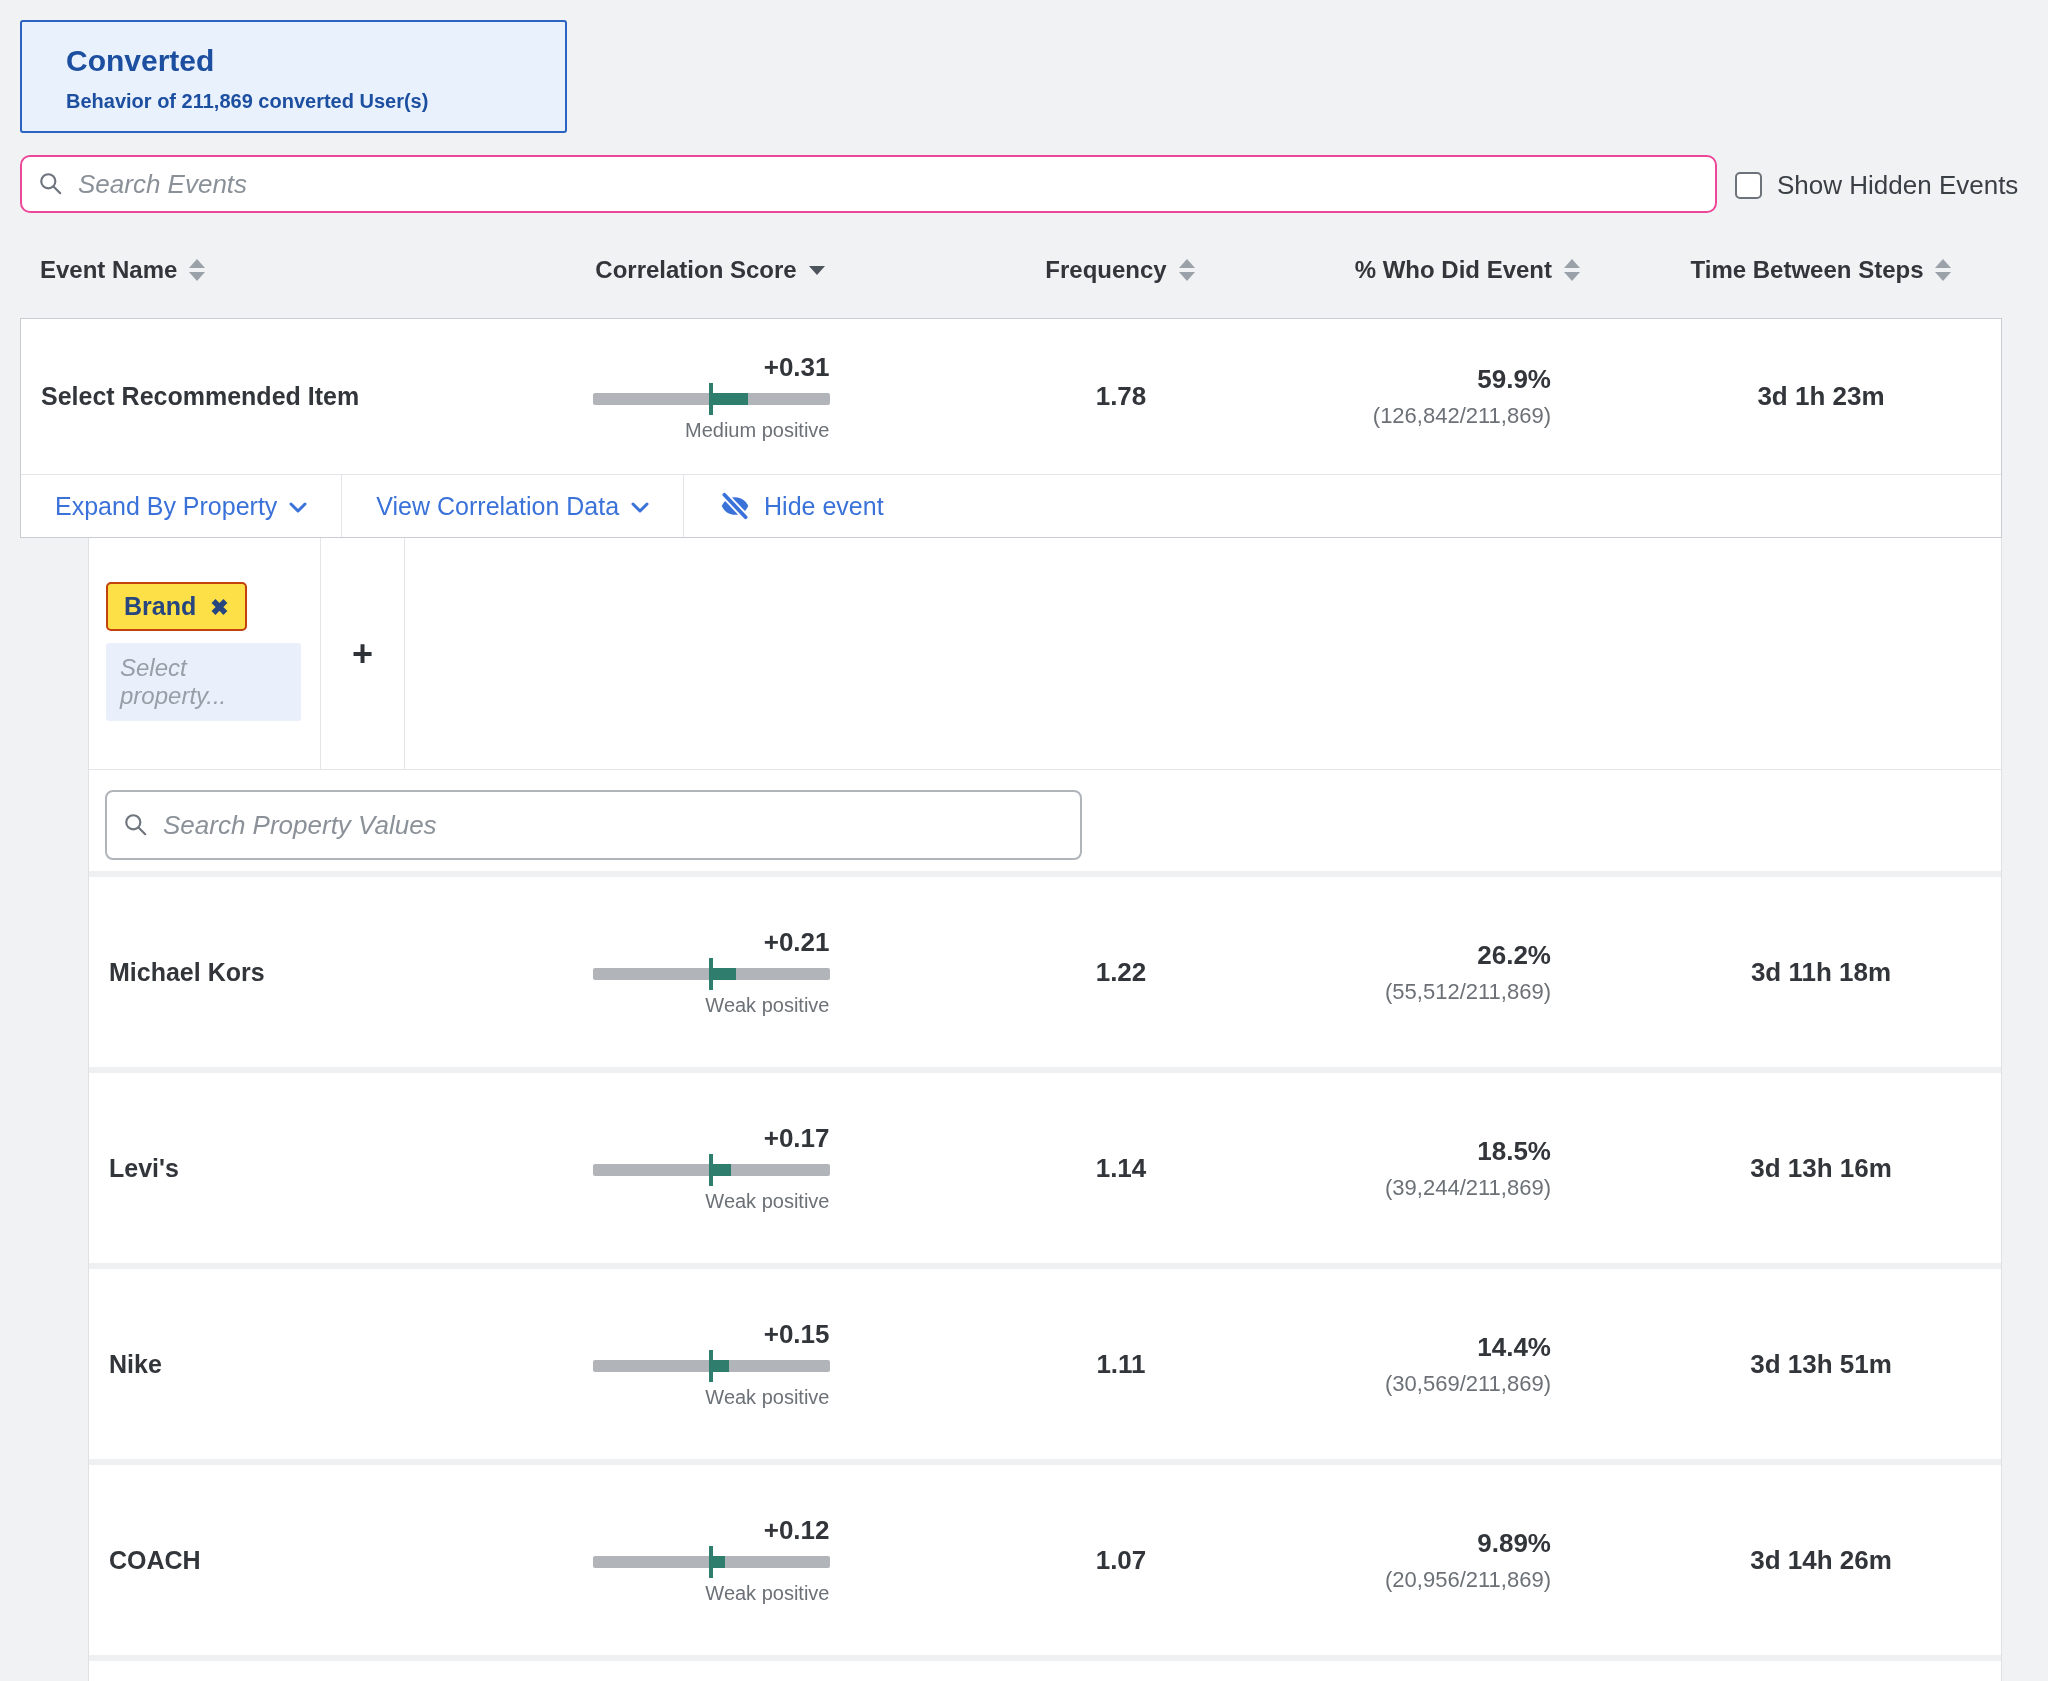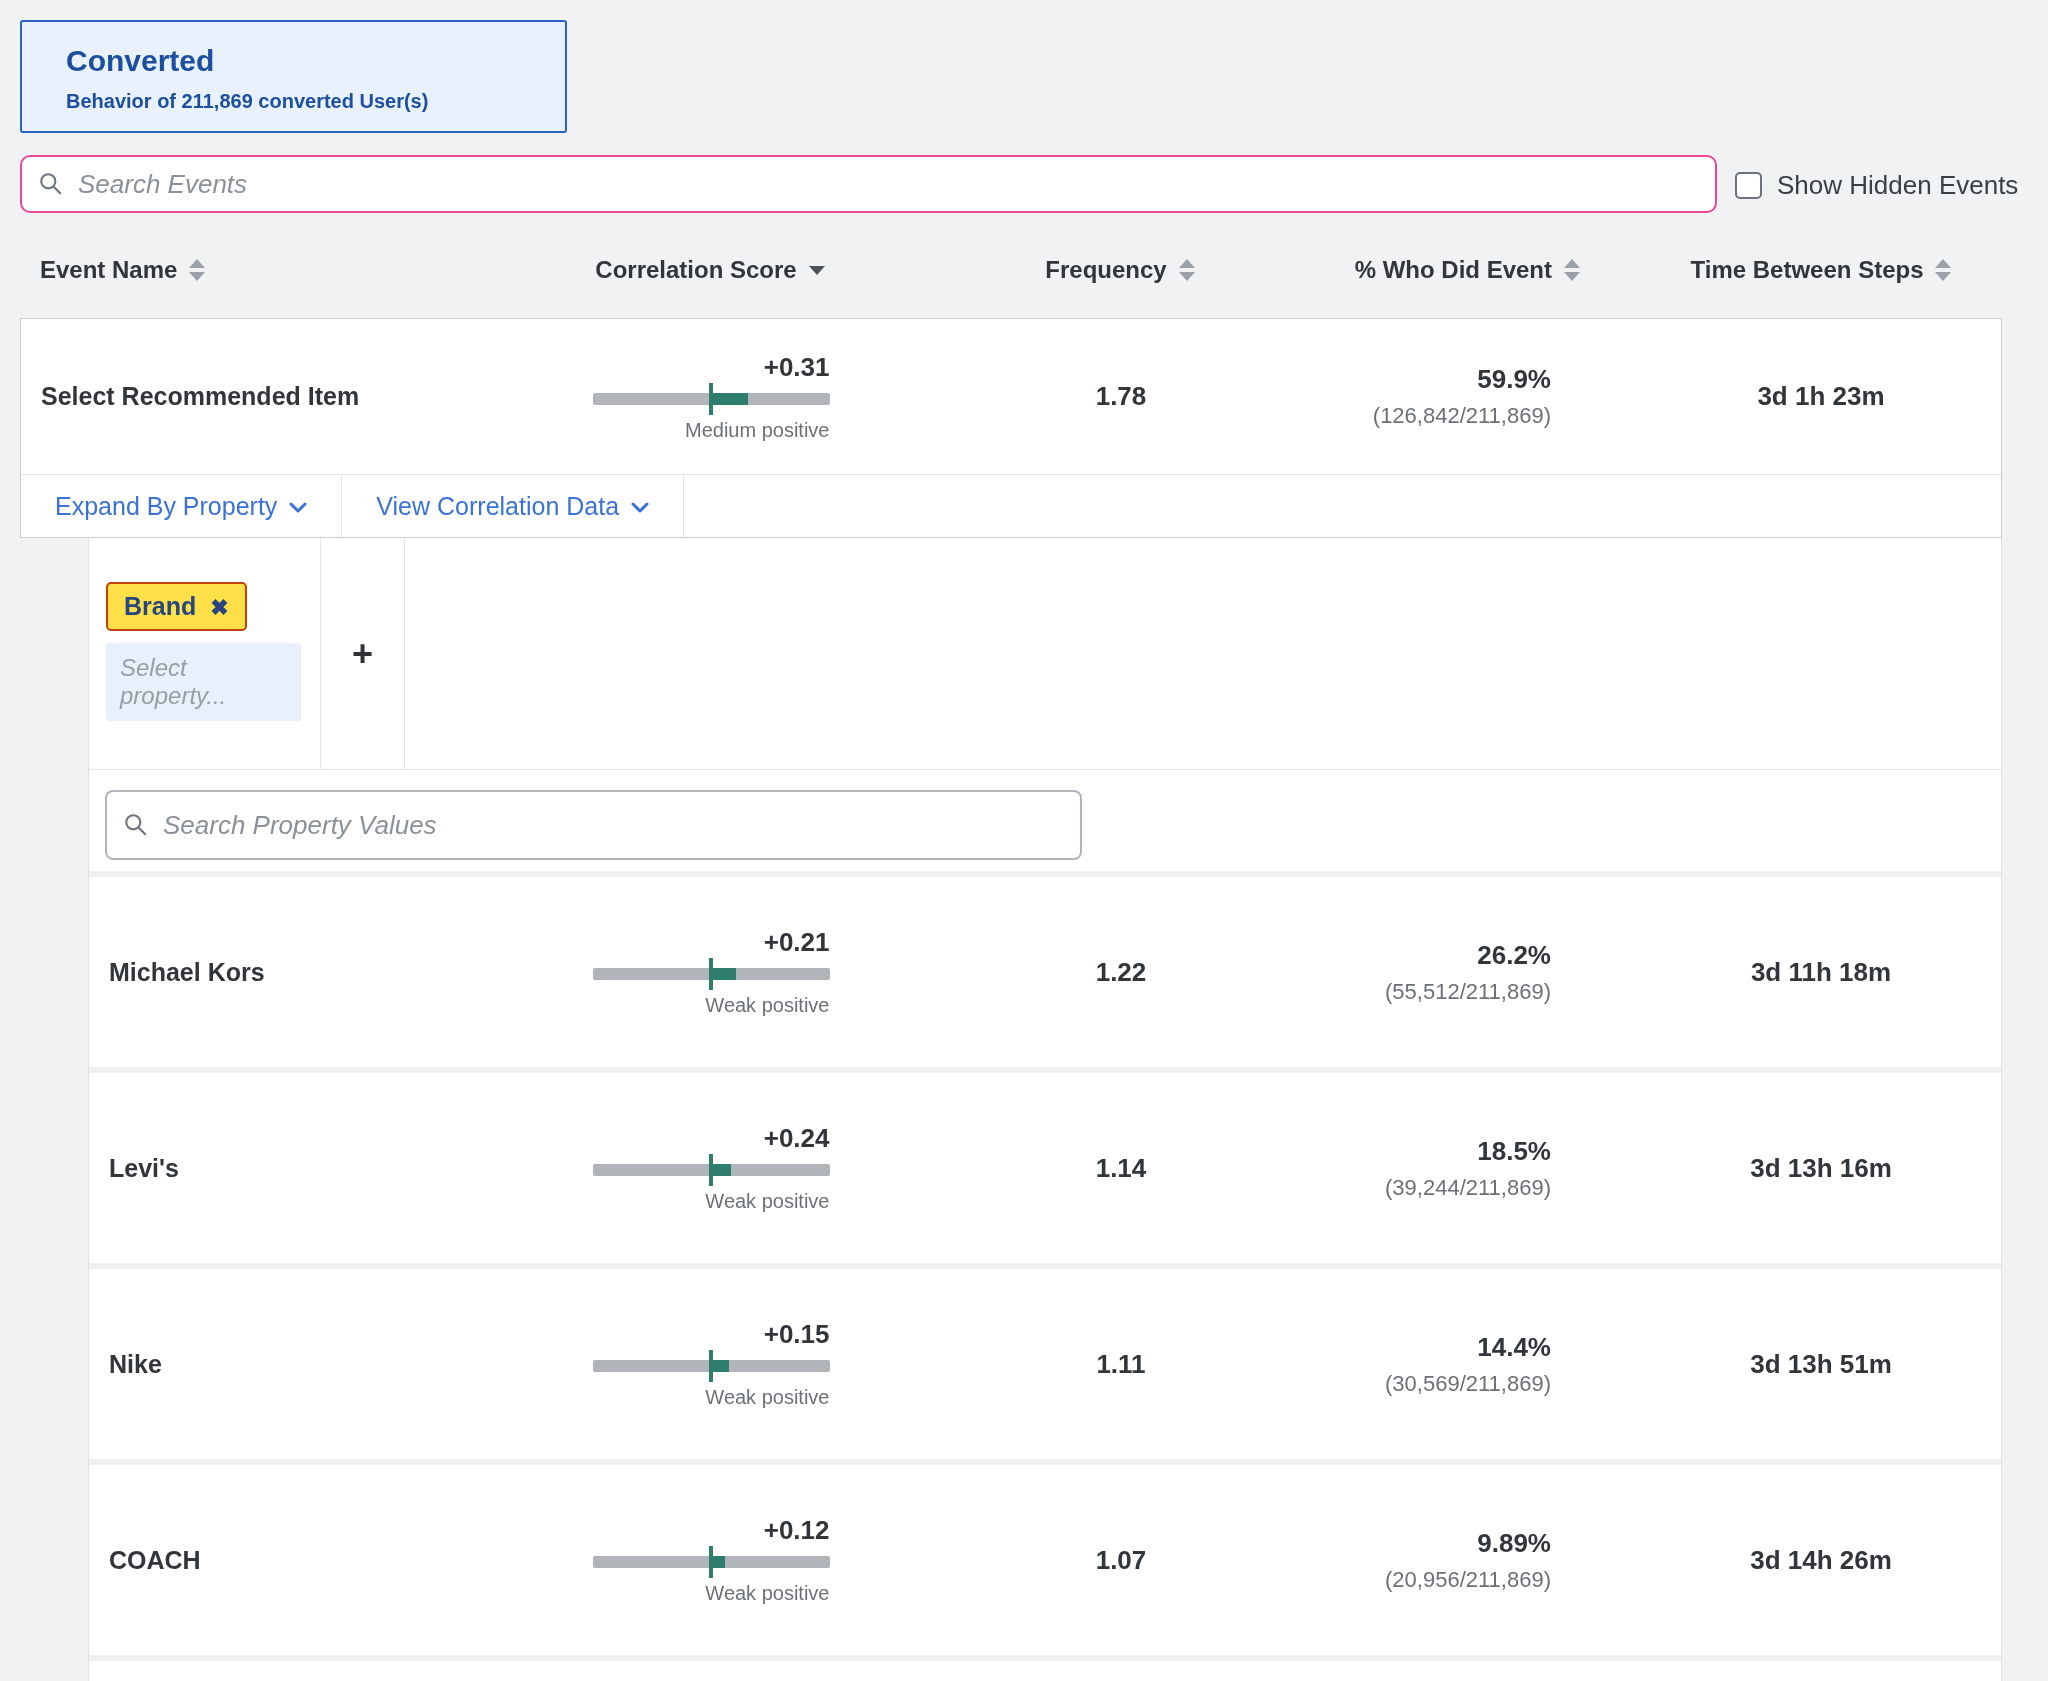--- a/index.html
+++ b/index.html
@@ -193,20 +193,30 @@
     <div class="action-sep"></div>
     <div class="action-item">
       <span>View Correlation Data</span>
       <span class="icon chev">
         <svg width="18" height="12" viewBox="0 0 18 12" fill="none">
           <polyline points="2,2 9,9 16,2" stroke="#3a72d9" stroke-width="3" stroke-linecap="round" stroke-linejoin="round"></polyline>
         </svg>
       </span>
     </div>
     <div class="action-sep"></div>
+    <div class="action-item">
+      <span class="icon">
+        <svg width="34" height="30" viewBox="0 0 24 24">
+          <path d="M12 5 C7 5 3.2 7.9 1.4 12 C3.2 16.1 7 19 12 19 C17 19 20.8 16.1 22.6 12 C20.8 7.9 17 5 12 5 Z" fill="#3a72d9"></path>
+          <line x1="3.5" y1="3" x2="20.5" y2="21" stroke="#ffffff" stroke-width="6"></line>
+          <line x1="3.5" y1="3" x2="20.5" y2="21" stroke="#3a72d9" stroke-width="3" stroke-linecap="round"></line>
+        </svg>
+      </span>
+      <span>Hide event</span>
+    </div>
   </div>
 </div>
 
 <div class="abs nested">
   <div class="selector-strip">
     <div class="prop-col">
       <div class="chip">
         <span>Brand</span>
         <span class="chip-x">✖</span>
       </div>
@@ -249,21 +259,21 @@
     <div class="cell-right">
       <div class="pct-main">26.2%</div>
       <div class="pct-fraction">(55,512/211,869)</div>
     </div>
     <div class="cell-center">3d 11h 18m</div>
   </div>
       <div class="grid grid-nested prop-row">
     <div class="cell-name">Levi's</div>
     <div>
       <div class="bar-wrap">
-        <div class="bar-value">+0.24</div>
+        <div class="bar-value">+0.17</div>
         <div class="bar-track">
           <div class="bar-fill" style="width: 8.5%;"></div>
           <div class="bar-tick"></div>
         </div>
         <div class="bar-label">Weak positive</div>
       </div>
     </div>
     <div class="cell-center">1.14</div>
     <div class="cell-right">
       <div class="pct-main">18.5%</div>

